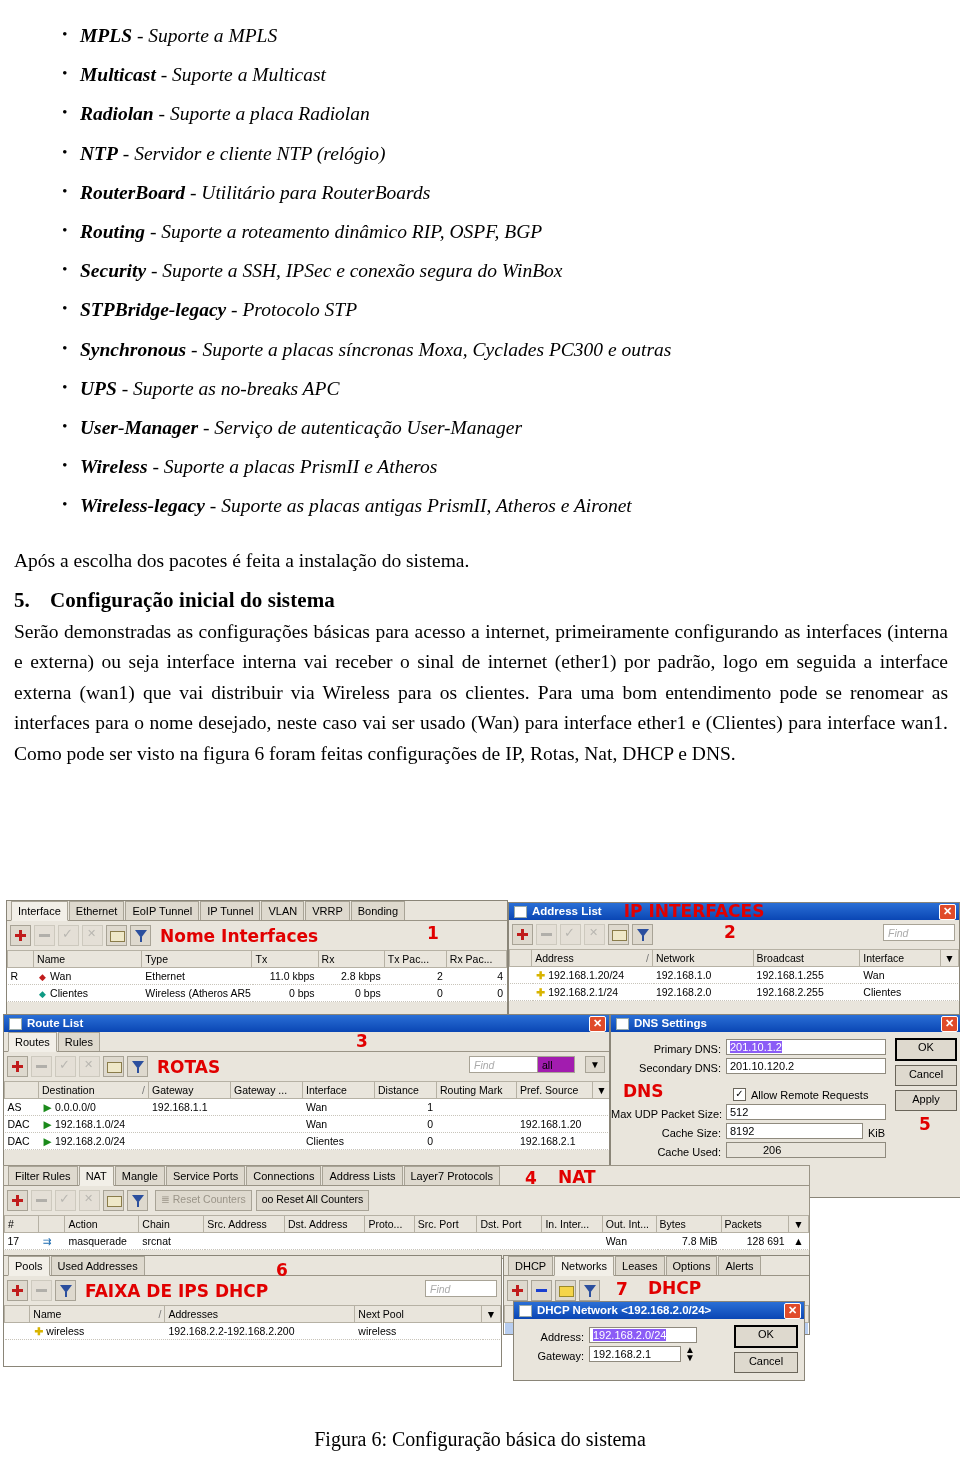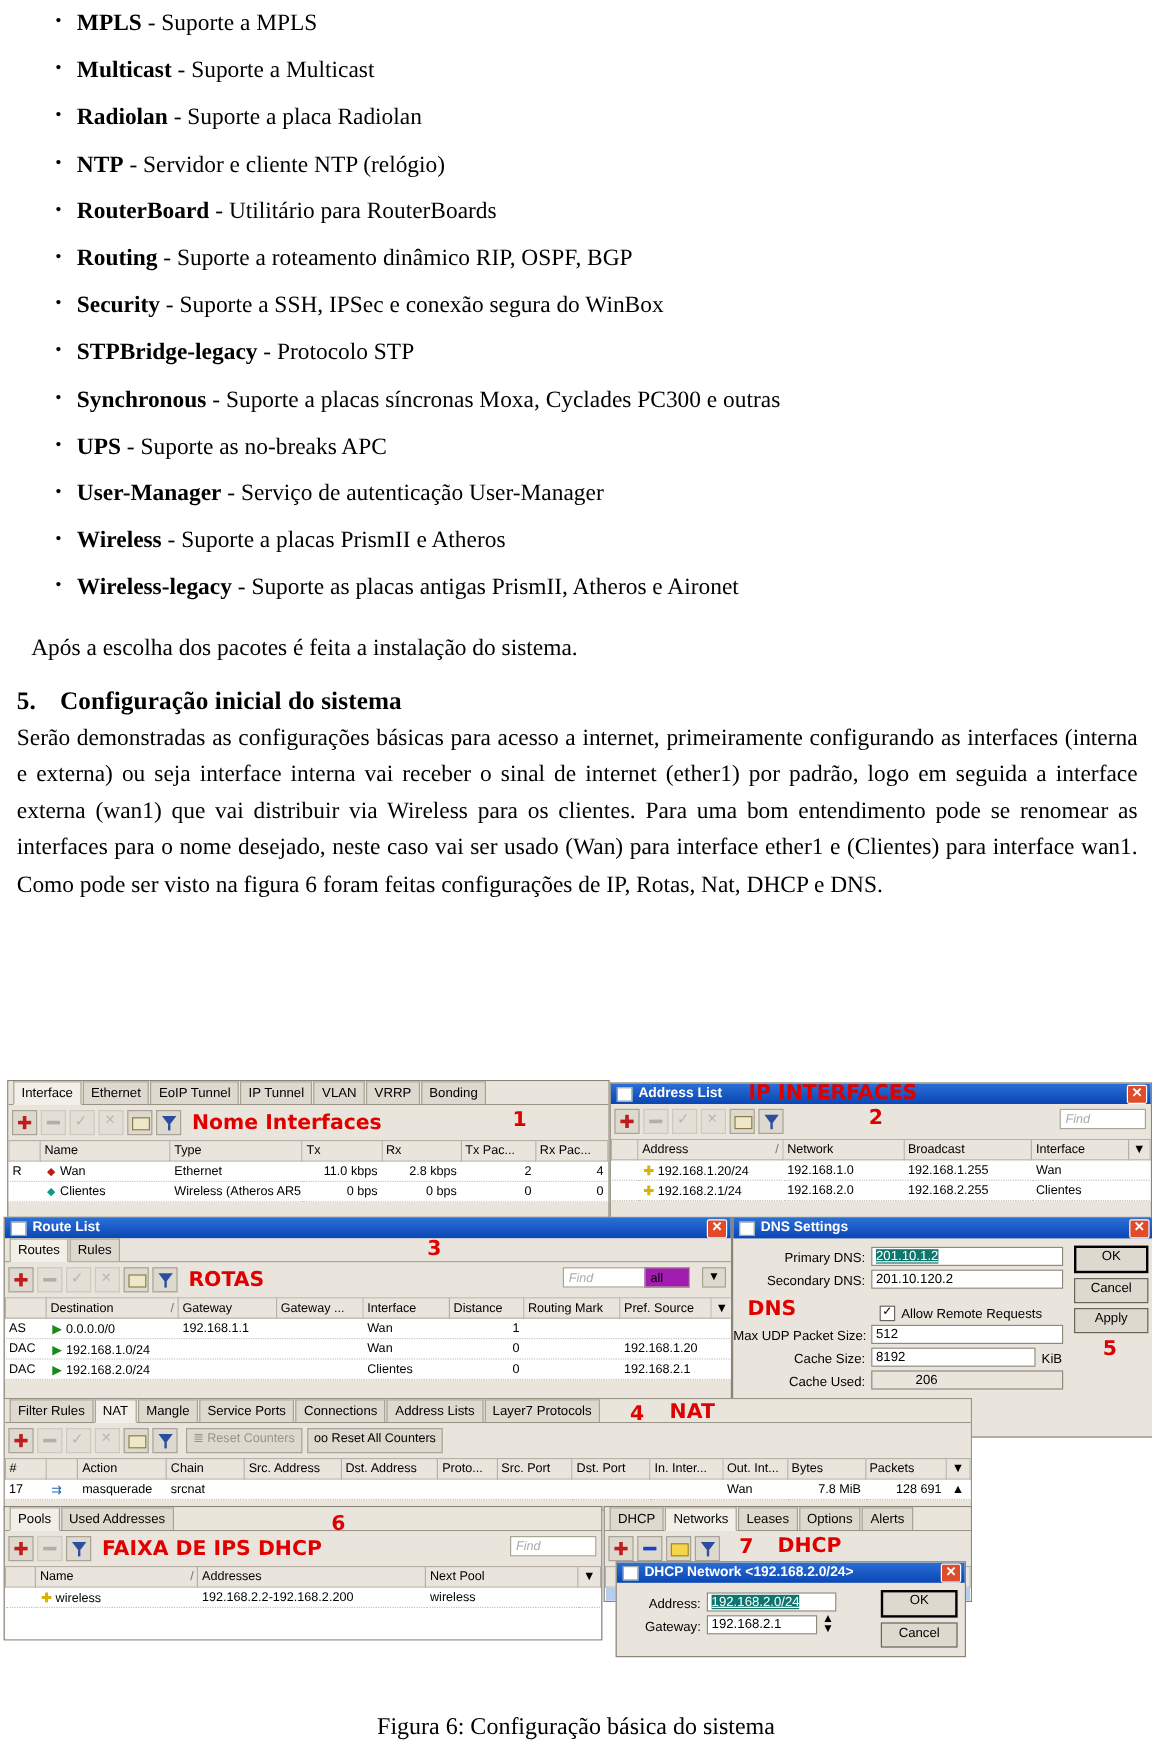--- a/index.html
+++ b/index.html
@@ -4,36 +4,36 @@
 <style>
   html,body{margin:0;padding:0;}
   body{
     width:960px;height:1464px;background:#fff;
     font-family:"Liberation Serif", serif;
     color:#000;overflow:hidden;position:relative;
   }
   .doc{padding:0 8px 0 8px;box-sizing:border-box;}
 
   
-  ul.features{list-style:none;margin:0;padding:0;}
+  ul.features{list-style:none;margin:16px;padding:0;font-style:italic;}
   ul.features li{
     position:relative;
     font-size:19.5px;line-height:39.2px;
     padding-left:56px;
     white-space:nowrap;
   }
   ul.features li:before{
     content:"\2022";
     position:absolute;left:38px;top:-1px;
     font-size:15px;
   }
   ul.features li b{font-weight:bold;}
 
   p.after{
-    font-size:19.5px;line-height:38px;margin:12px;padding-left:6px;
+    font-size:19.5px;line-height:38px;margin:0;padding-left:6px;
     white-space:nowrap;
   }
 
   h2.section{
     font-size:21px;font-weight:bold;margin:8px 0 4px 6px;
     letter-spacing:.1px;
   }
   h2.section .num{display:inline-block;width:36px;}
 
   p.body{
@@ -130,21 +130,21 @@
   .ico.nat{color:#1a6ab0;}
 
   
   .dnsrow{display:flex;align-items:flex-end;margin:3px 0;}
   .dnslab{font-size:11px;text-align:right;width:110px;
           padding-right:5px;white-space:nowrap;}
   .dnsinp{height:16px;border:1px solid #8f8a7e;background:#fff;
           font-size:11px;line-height:15px;padding-left:3px;
           box-sizing:border-box;}
   .dnsinp.sel{background:#fff;}
-  .dnsinp.sel span{background:#0f766e;color:#fff;text-decoration:underline;}
+  .dnsinp.sel span{background:#8b5cf6;color:#fff;}
   .dnsinp.gray{background:#e9e5dc;padding-left:36px;}
   .okbtn{border:1px solid #6a655a;background:#ded9ce;font-size:11px;
          text-align:center;height:19px;line-height:17px;margin-bottom:4px;}
   .okbtn.strong{border:2px solid #000;line-height:15px;}
 
   .caption{position:absolute;left:0;top:1428px;width:960px;
            text-align:center;font-size:20px;font-weight:normal;
            font-family:"Liberation Serif", serif;}
 </style>
 </head>

